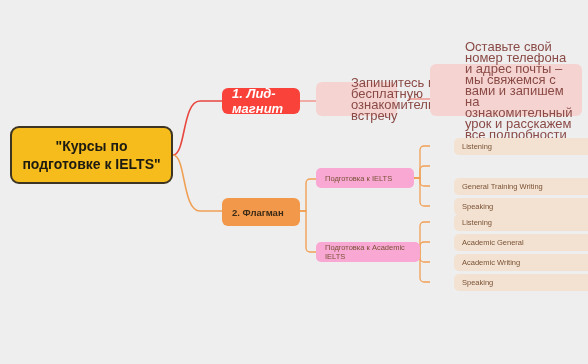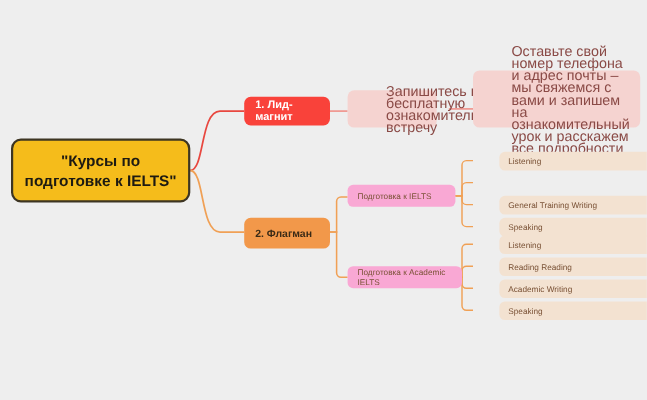--- a/index.html
+++ b/index.html
@@ -57,23 +57,24 @@
   .node-branch1 {
     left: 222px;
     top: 88px;
     width: 78px;
     height: 26px;
     background: #f9423a;
     border-radius: 6px;
     padding-left: 10px;
   }
   .node-branch1 .label {
-    font-size: 10px;
+    font-size: 13px;
     font-weight: bold;
     color: #ffffff;
+    font-style: italic;
   }
 
   
   .node-branch2 {
     left: 222px;
     top: 198px;
     width: 78px;
     height: 28px;
     background: #f2984a;
     border-radius: 6px;
@@ -222,21 +223,21 @@
   </div>
 
   <div class="node-beige node-cat2">
     <span class="label">Подготовка к Academic IELTS</span>
   </div>
 
   <div class="node-leaf" style="top:214px">
     <span class="label">Listening</span>
   </div>
   <div class="node-leaf" style="top:234px">
-    <span class="label">Reading Reading</span>
+    <span class="label">Academic General</span>
   </div>
   <div class="node-leaf" style="top:254px">
     <span class="label">Academic Writing</span>
   </div>
   <div class="node-leaf" style="top:274px">
     <span class="label">Speaking</span>
   </div>
 
 </div>
 

